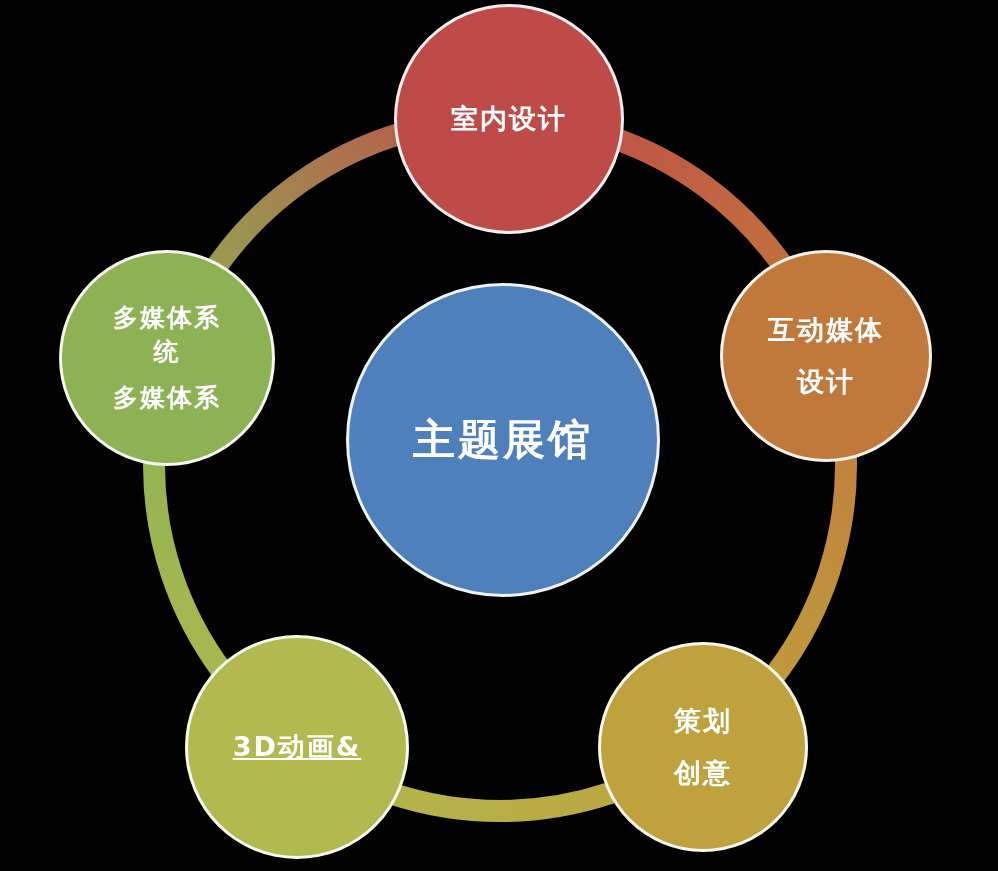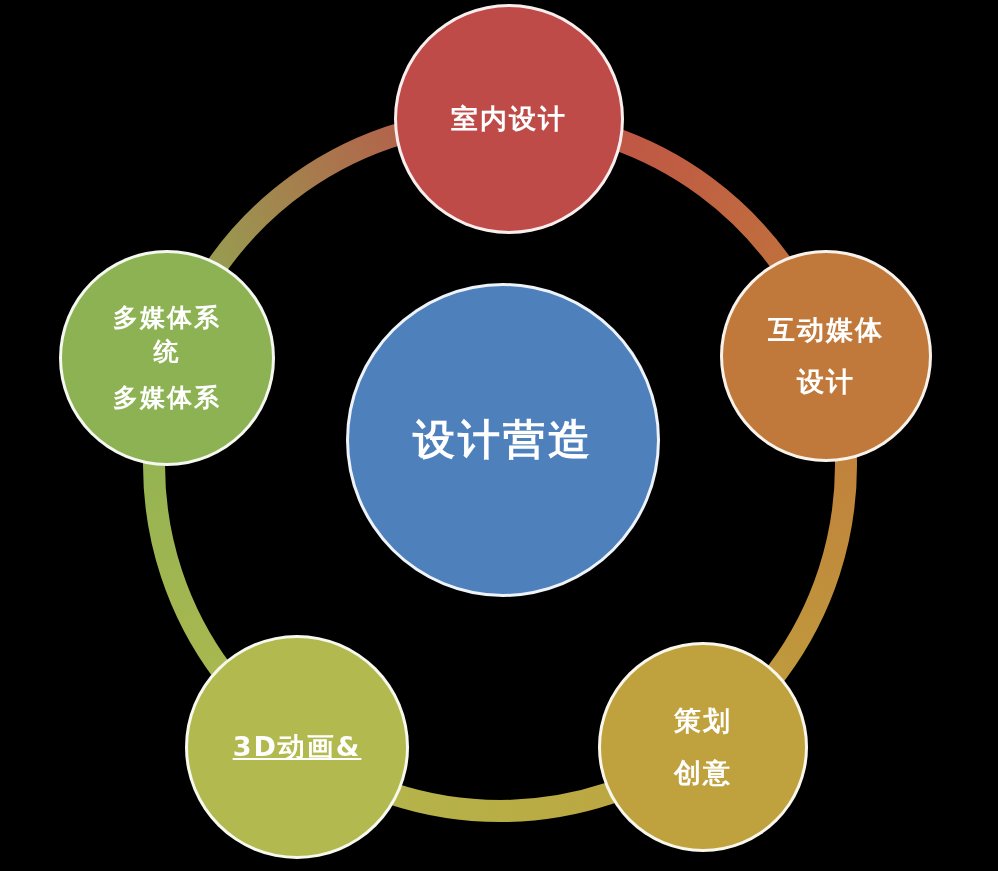--- a/index.html
+++ b/index.html
@@ -124,21 +124,21 @@
     <g fill="none" stroke-width="22" stroke-linecap="butt">
       <path stroke="url(#seg1)" d="M 509.1 119.1 A 346 346 0 0 1 828.1 355.2"></path>
       <path stroke="url(#seg2)" d="M 828.1 355.2 A 346 346 0 0 1 701.9 746"></path>
       <path stroke="url(#seg3)" d="M 701.9 746 A 346 346 0 0 1 298.1 746"></path>
       <path stroke="url(#seg4)" d="M 298.1 746 A 346 346 0 0 1 170.6 359.2"></path>
       <path stroke="url(#seg5)" d="M 170.6 359.2 A 346 346 0 0 1 509.1 119.1"></path>
     </g>
   </svg>
 
   <div class="circle hub" style="background: rgb(78, 128, 188);">
-    <div class="line">设计营造</div>
+    <div class="line">主题展馆</div>
   </div>
 
   <div class="circle node node-red" style="background: rgb(190, 75, 72);">
     <div class="line">室内设计</div>
   </div>
 
   <div class="circle node node-gold" style="background: rgb(191, 162, 61);">
     <div class="line">策划</div>
     <div class="line">创意</div>
   </div>

